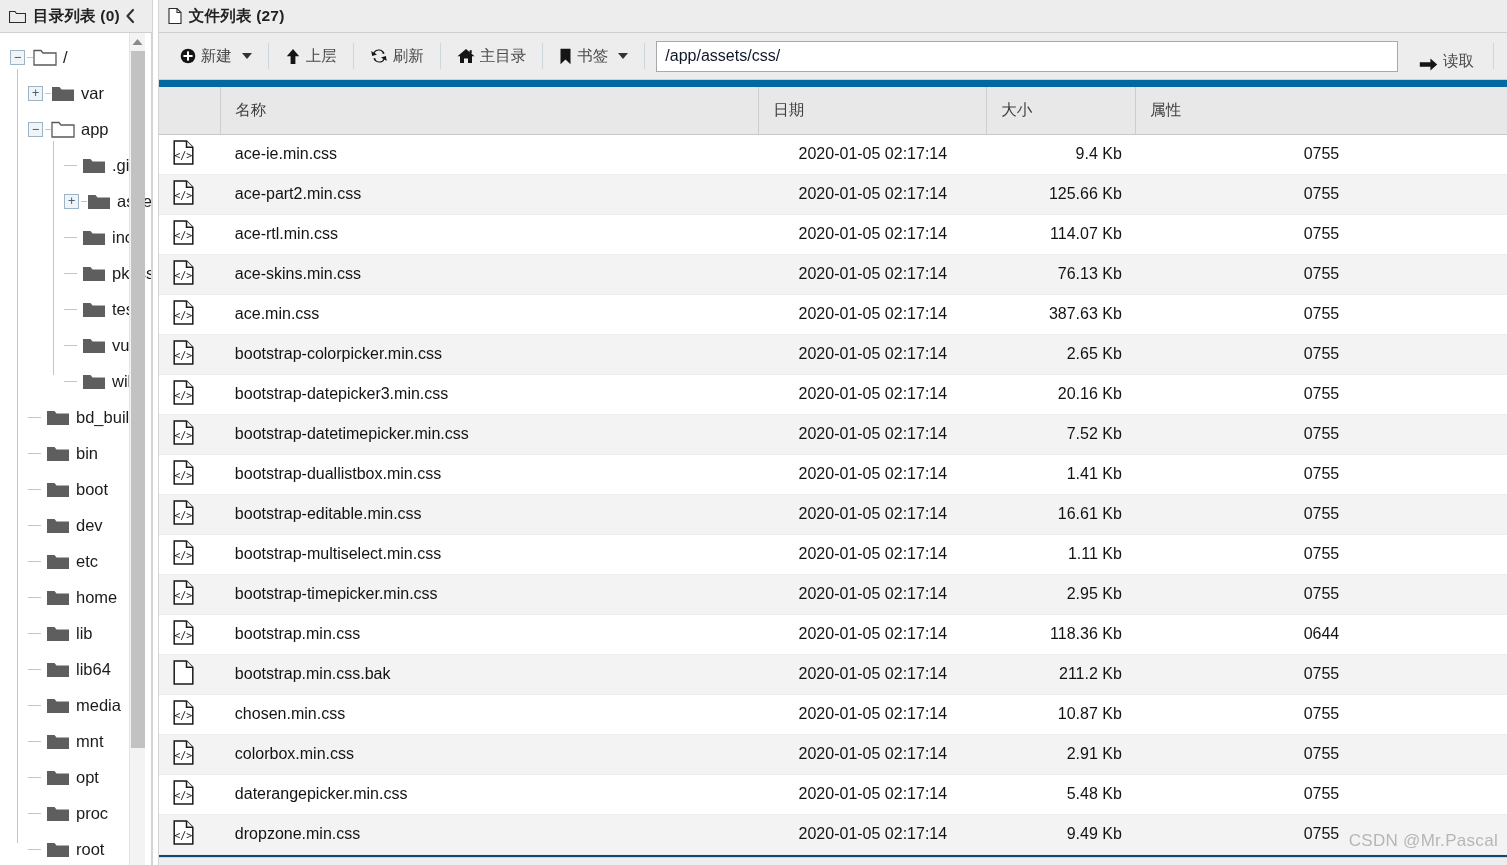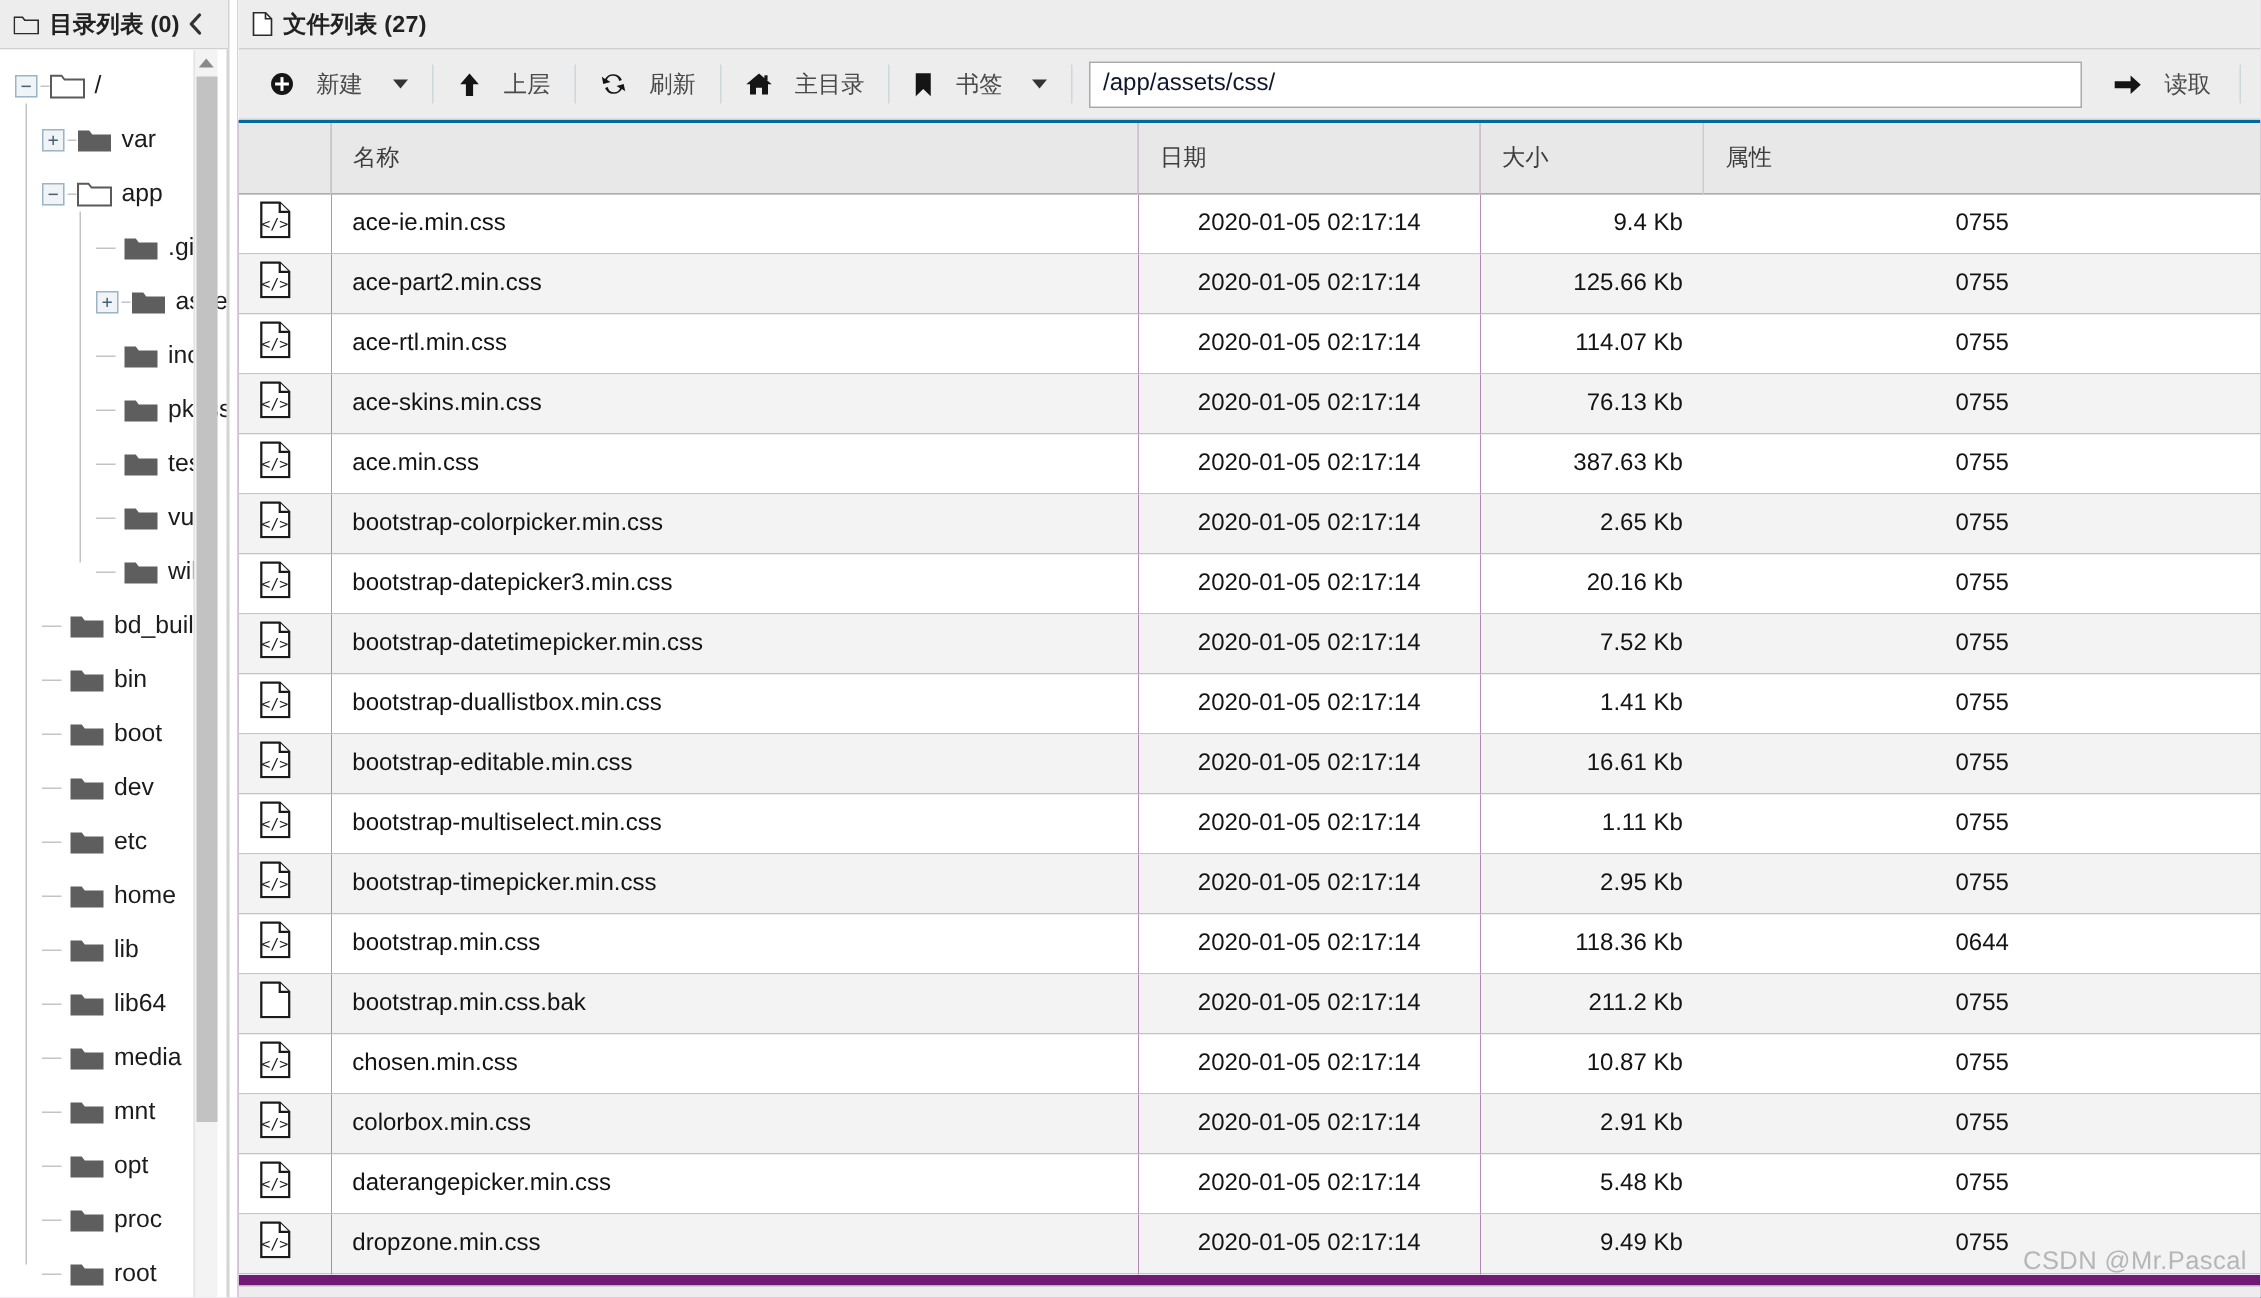--- a/index.html
+++ b/index.html
@@ -168,21 +168,21 @@
   }
   .tb-btn {
     display: flex;
     align-items: center;
     height: 32px;
     padding: 0 11px;
     font-size: 15.5px;
     color: #3c3c3c;
     cursor: pointer;
     white-space: nowrap;
-    gap: 15px;
+    gap: 5px;
   }
   .tb-btn .lbl { color: #4a4a4a; }
   .tb-ico { display:inline-flex; align-items:center; }
   .caret {
     width: 0; height: 0;
     border-left: 5px solid transparent;
     border-right: 5px solid transparent;
     border-top: 6px solid #333;
     margin-left: 5px;
   }
@@ -199,29 +199,29 @@
     margin: 0 10px 0 6px;
     border: 1px solid #a9a9a9;
     background: #fff;
     font-size: 16px;
     color: #0f172a;
     padding: 0 8px;
     font-family: "Liberation Sans", sans-serif;
     outline: none;
     min-width: 60px;
   }
-  .tb-read { padding-right: 14px; }
+  .tb-read { padding-right: 14px; align-items: flex-end; }
 
   
   #table-wrap {
     flex: 1 1 auto;
     overflow: hidden;
     position: relative;
-    background: #701a75;
-    border-top: 2px solid #0369a1;
+    background: #0c4a6e;
+    border-top: 7px solid #0369a1;
   }
   table.filetable {
     width: 100%;
     border-collapse: collapse;
     table-layout: fixed;
   }
   table.filetable thead th {
     background: #e8e8e8;
     border-right: 1px solid #cdcdcd;
     border-bottom: 1px solid #c8c8c8;

